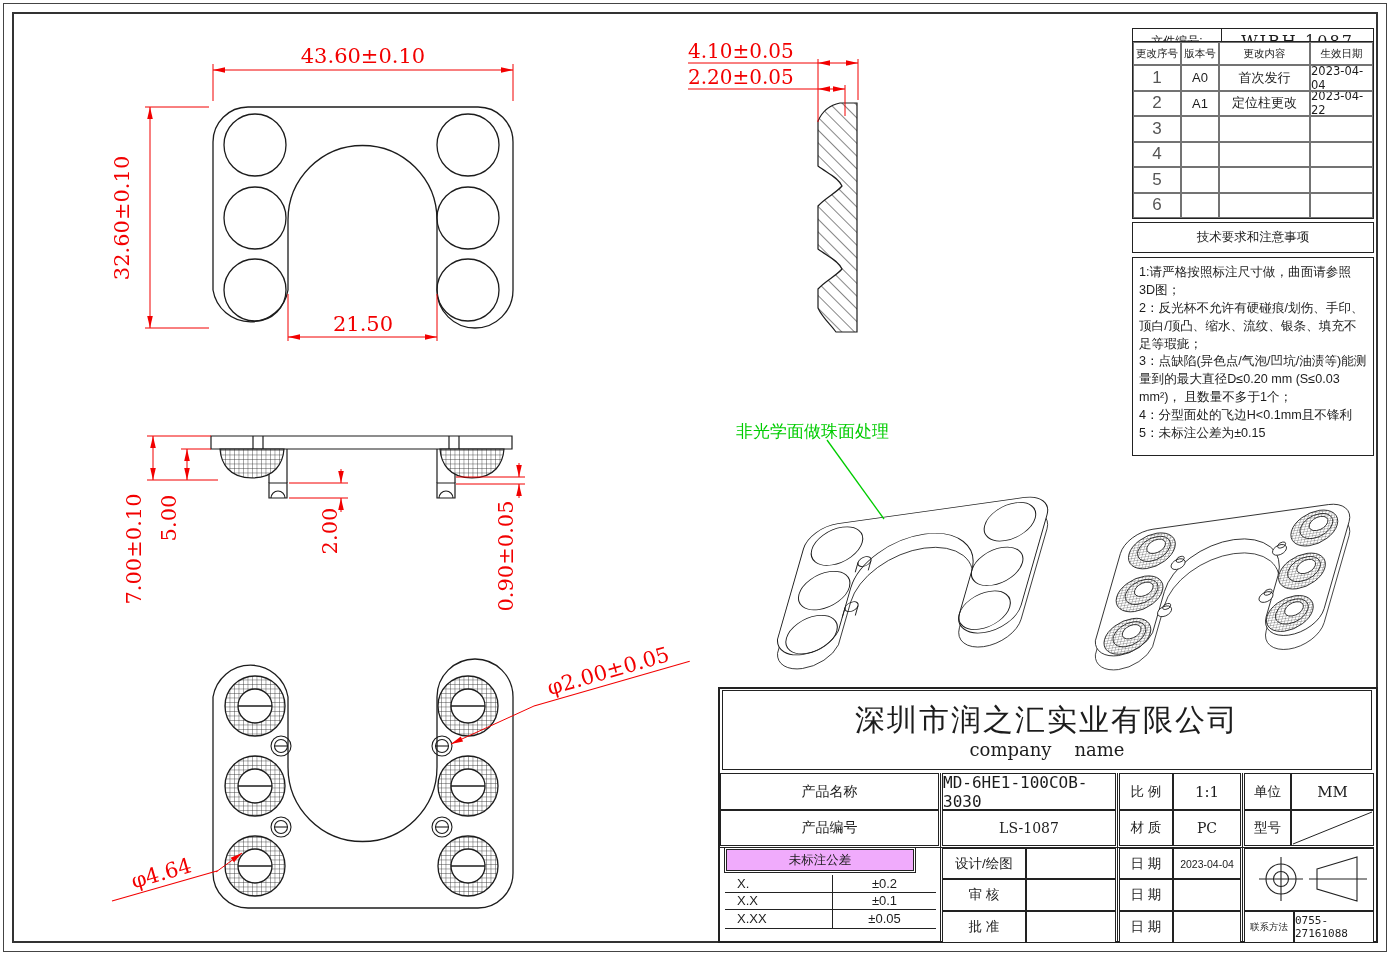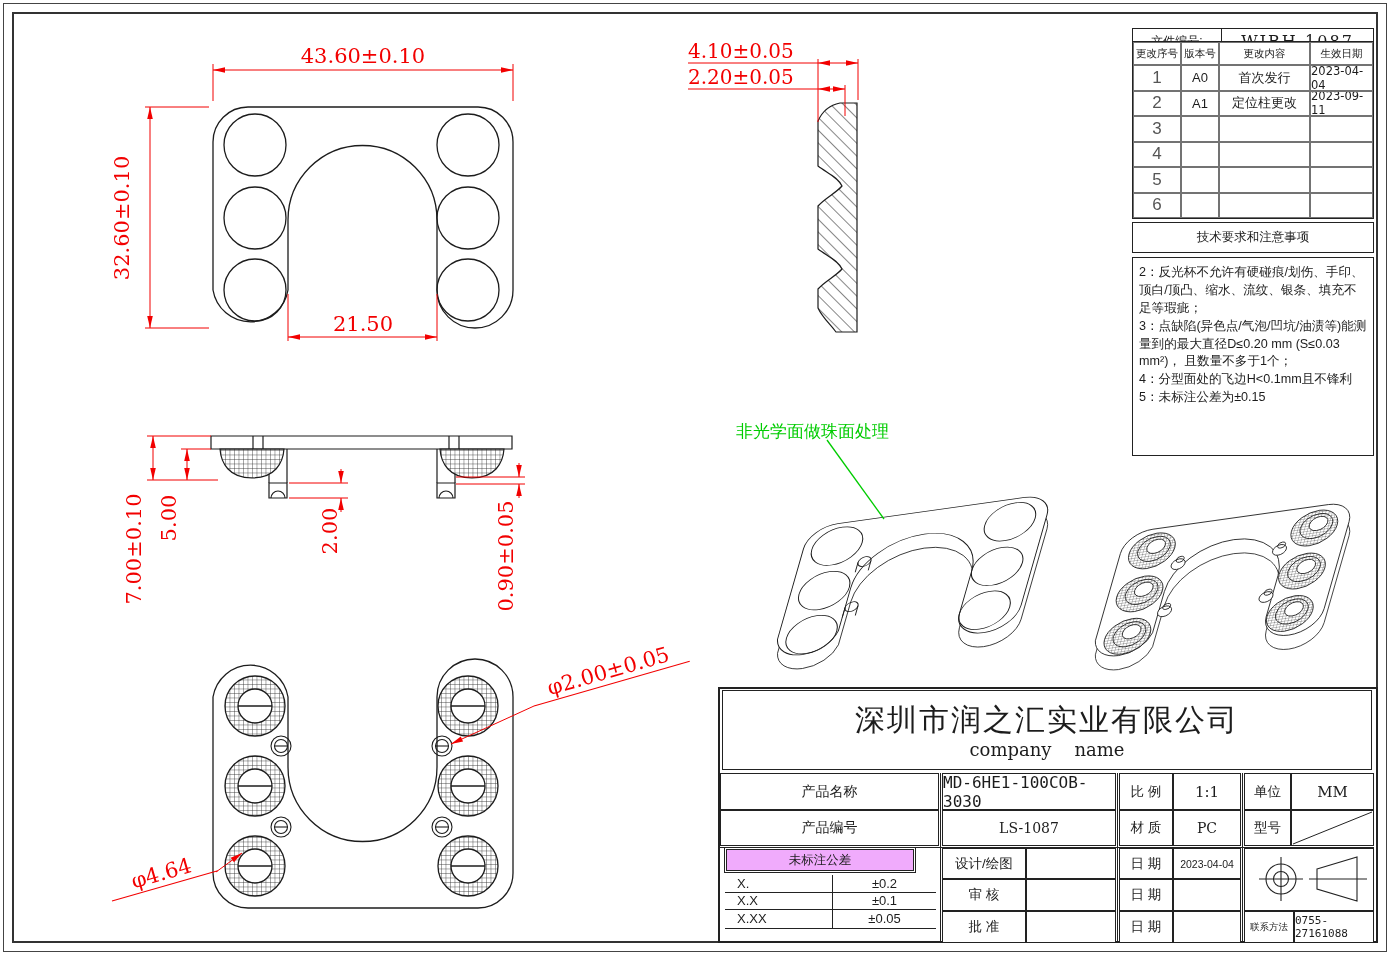--- a/index.html
+++ b/index.html
@@ -308,21 +308,21 @@
   <div class="hd">生效日期</div>
 
   <div class="num">1</div>
   <div class="txt">A0</div>
   <div class="txt">首次发行</div>
   <div class="dt">2023-04-04</div>
 
   <div class="num">2</div>
   <div class="txt">A1</div>
   <div class="txt">定位柱更改</div>
-  <div class="dt">2023-09-11</div>
+  <div class="dt">2023-04-22</div>
 
   <div class="num">3</div>
   <div class="txt"></div>
   <div class="txt"></div>
   <div class="dt"></div>
 
   <div class="num">4</div>
   <div class="txt"></div>
   <div class="txt"></div>
   <div class="dt"></div>
@@ -333,20 +333,21 @@
   <div class="dt"></div>
 
   <div class="num">6</div>
   <div class="txt"></div>
   <div class="txt"></div>
   <div class="dt"></div>
 </div>
 
 <div class="abs techtitle">技术要求和注意事项</div>
 <div class="abs technotes">
+  <div>1:请严格按照标注尺寸做，曲面请参照3D图；</div>
   <div>2：反光杯不允许有硬碰痕/划伤、手印、顶白/顶凸、缩水、流纹、银条、填充不足等瑕疵；</div>
   <div>3：点缺陷(异色点/气泡/凹坑/油渍等)能测量到的最大直径D≤0.20 mm (S≤0.03 mm²)， 且数量不多于1个；</div>
   <div>4：分型面处的飞边H&lt;0.1mm且不锋利</div>
   <div>5：未标注公差为±0.15</div>
 </div>
 
 <div class="abs tblock" style="position:absolute;">
   <div class="abs company">
     <div class="cn">深圳市润之汇实业有限公司</div>
     <div class="en">company    name</div>

